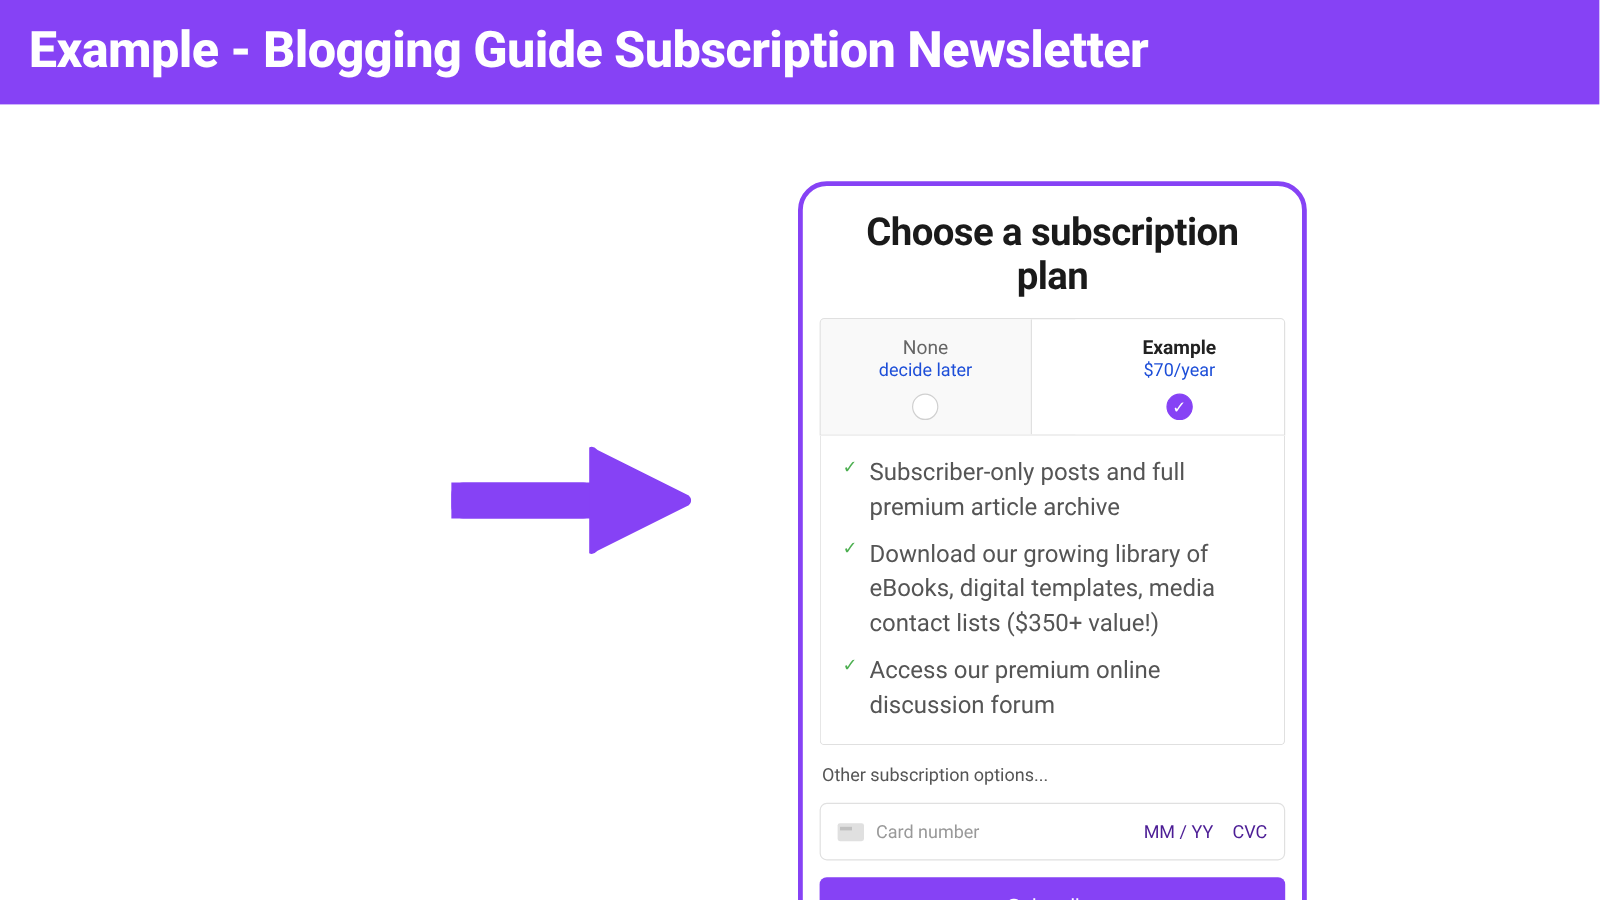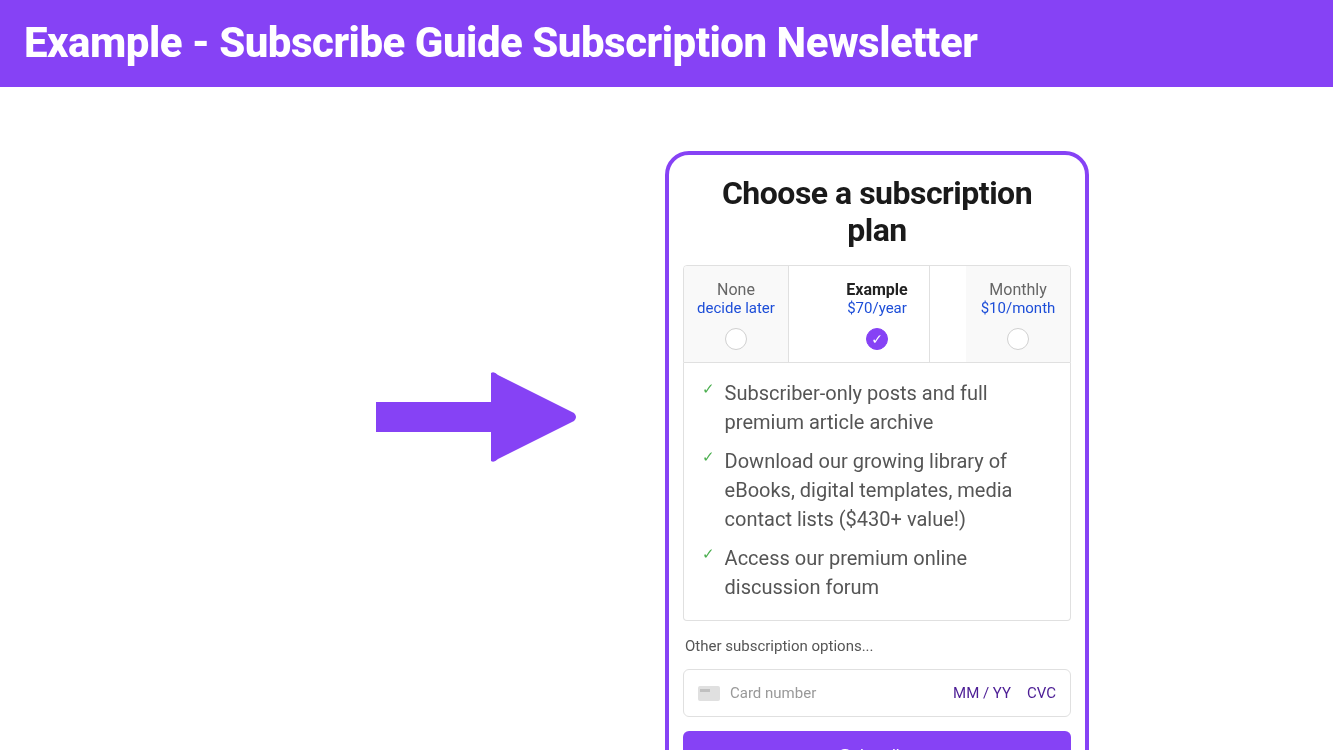--- a/index.html
+++ b/index.html
@@ -192,21 +192,21 @@
       border-radius: 6px;
       padding: 15px 11px;
       margin-top: 14px;
       cursor: pointer;
     }
   </style>
 </head>
 <body>
 
 <div class="header-banner">
-  <span>Example - Subscribe Guide Subscription Newsletter</span>
+  <span>Example - Blogging Guide Subscription Newsletter</span>
 </div>
 
 <div class="content-area">
 
   <div class="arrow">
     <svg width="200" height="100" viewBox="0 0 200 100">
       <path d="M 0 35 L 120 35 L 120 8 L 200 50 L 120 92 L 120 65 L 0 65 Z" fill="#8642f5" rx="8"></path>
       <rect x="0" y="35" width="120" height="30" fill="#8642f5" rx="10"></rect>
       <path d="M 115 6 Q 118 4 122 8 L 198 46 Q 202 50 198 54 L 122 92 Q 118 96 115 94 L 115 6 Z" fill="#8642f5"></path>
     </svg>
@@ -224,37 +224,30 @@
           
         </div>
       </div>
       <div class="plan-option active">
         <div class="plan-name">Example</div>
         <div class="plan-price">$70/year</div>
         <div class="radio-circle">
           <span class="radio-check">✓</span>
         </div>
       </div>
-      <div class="plan-option">
-        <div class="plan-name">Monthly</div>
-        <div class="plan-price">$10/month</div>
-        <div class="radio-circle">
-          
-        </div>
-      </div>
     </div>
 
     <div class="features-box">
       <div class="feature-line">
         <span class="feature-check">✓</span>
         <span class="feature-text">Subscriber-only posts and full premium article archive</span>
       </div>
       <div class="feature-line">
         <span class="feature-check">✓</span>
-        <span class="feature-text">Download our growing library of eBooks, digital templates, media contact lists ($430+ value!)</span>
+        <span class="feature-text">Download our growing library of eBooks, digital templates, media contact lists ($350+ value!)</span>
       </div>
       <div class="feature-line">
         <span class="feature-check">✓</span>
         <span class="feature-text">Access our premium online discussion forum</span>
       </div>
     </div>
 
     <div class="other-options">Other subscription options...</div>
 
     <div class="card-input">

